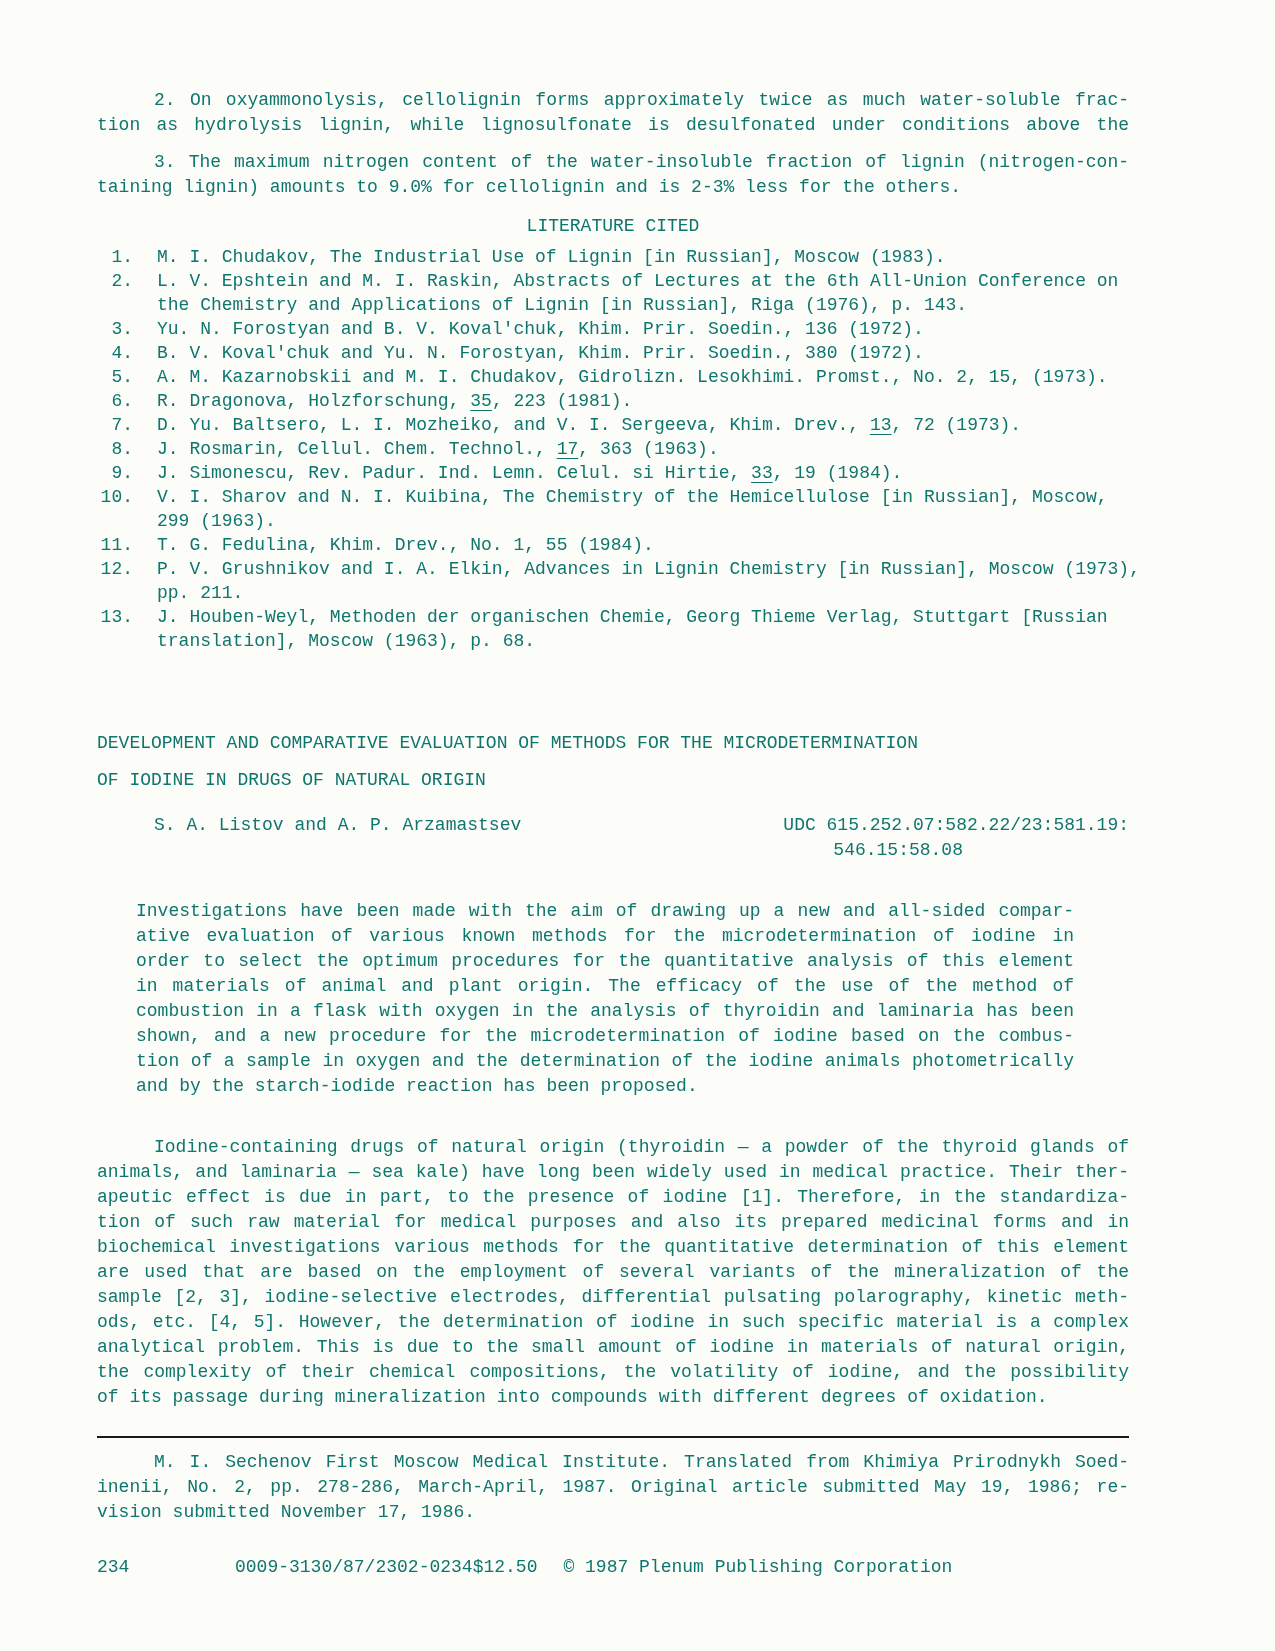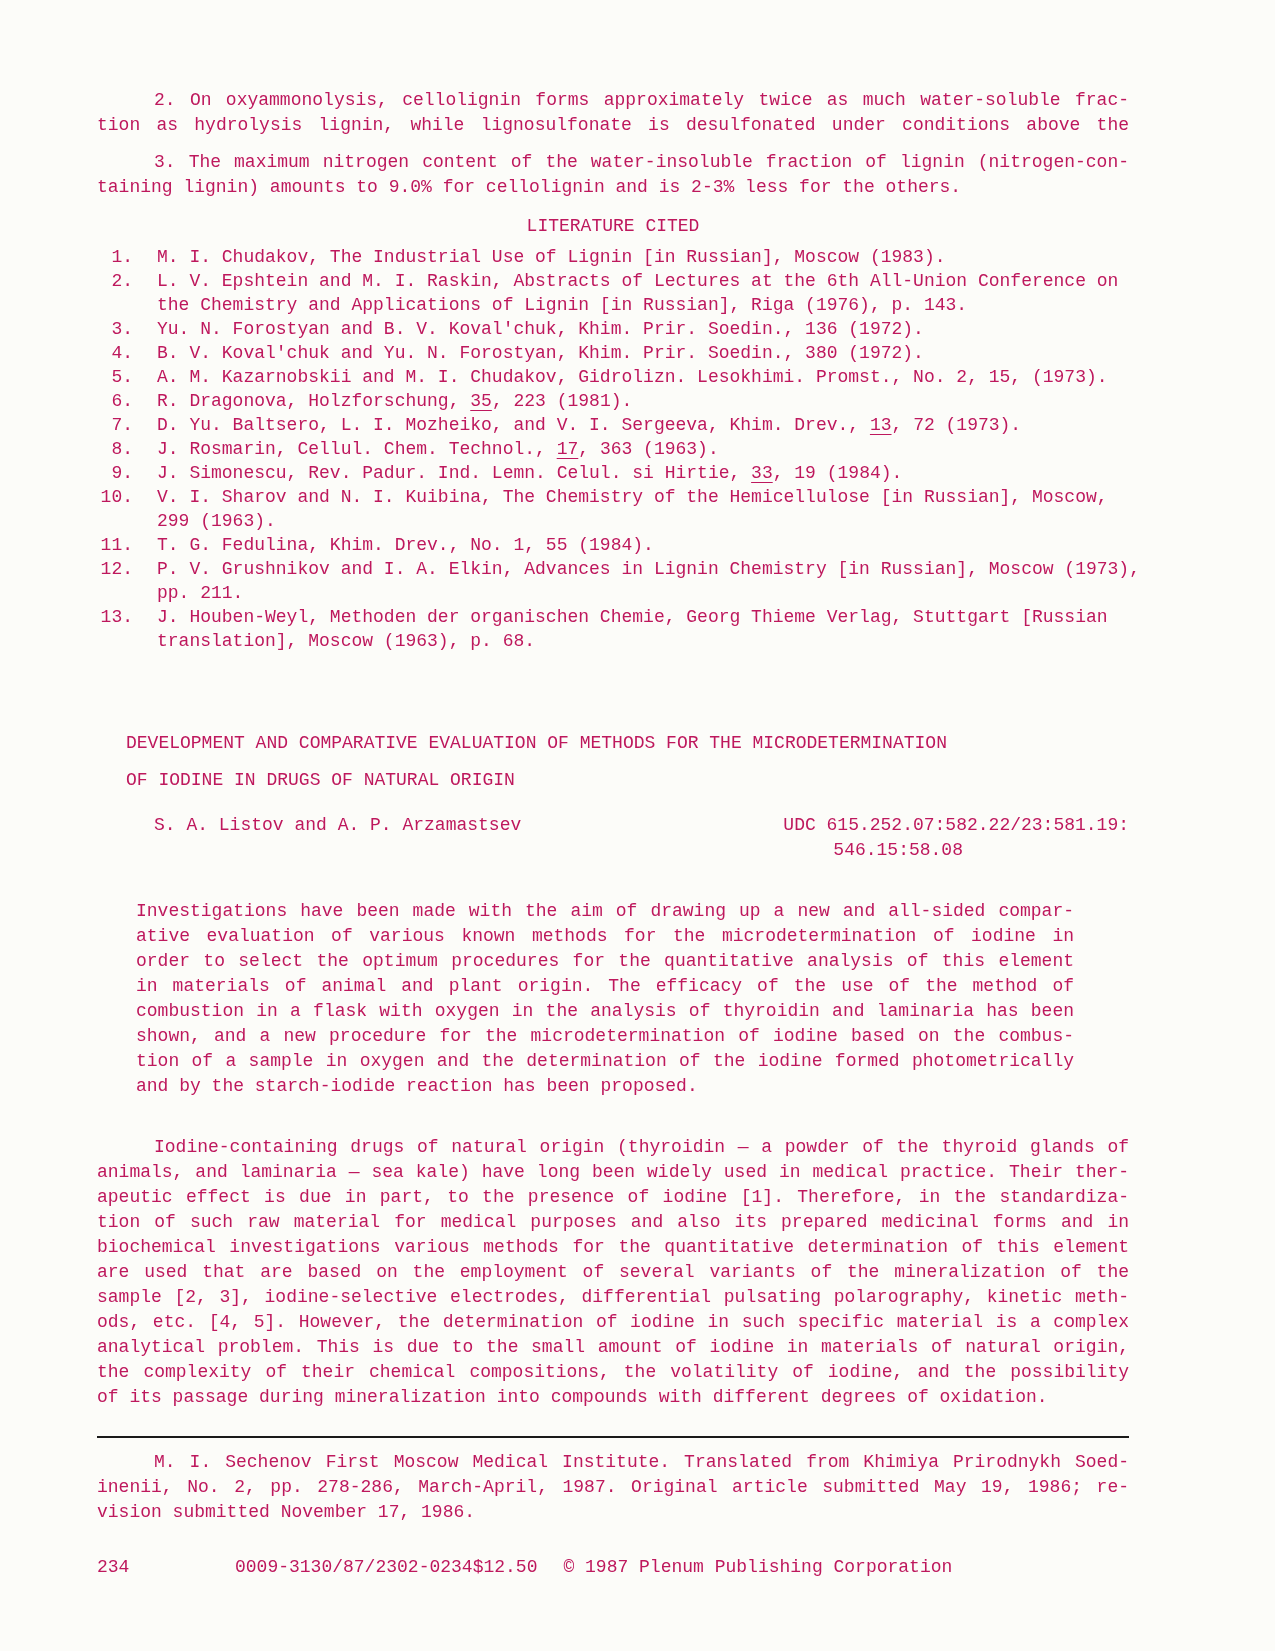--- a/index.html
+++ b/index.html
@@ -1,21 +1,21 @@
 <!DOCTYPE html>
 <html><head>
 <meta charset="utf-8">
 <style>
   html,body{margin:0;padding:0;background:#e9e9e6;}
   .page{
     position:relative;
     width:1275px;height:1651px;
     margin:0 auto;
     background:#fcfcf9;
-    color:#be185d;
+    color:#0f766e;
     font-family:"Liberation Mono","DejaVu Sans Mono",monospace;
     font-size:18px;
     line-height:25px;
     box-sizing:border-box;
     padding:88px 146px 0 97px;
     overflow:hidden;
   }
   .line{min-height:25px;}
   .just{text-align:justify;text-align-last:justify;}
   .ind{text-indent:57px;}
@@ -29,21 +29,21 @@
     line-height:25px;
   }
 
   .refs{margin:0;}
   .ref-row{display:flex;align-items:flex-start;}
   .ref-num{flex:none;width:36px;text-align:right;line-height:24px;}
   .ref-text{flex:1;margin-left:24px;line-height:24px;}
   .ref-row .line{line-height:24px;min-height:24px;white-space:nowrap;}
 
   .title{margin-top:72px;}
-  .title .line{line-height:37px;min-height:37px;margin-left:29px;}
+  .title .line{line-height:37px;min-height:37px;}
 
   .byline{display:flex;justify-content:space-between;margin-top:14px;}
   .authors{margin-left:57px;}
   .udc .line:nth-child(2){padding-left:50px;}
 
   .abstract{margin:36px 55px 0 39px;}
 
   .body-para{margin-top:36px;}
 
   .foot-rule{margin-top:26px;border:none;border-top:2px solid #1a1a1a;height:0;}
@@ -169,21 +169,21 @@
       </div>
   </div>
 
   <div class="abstract">
       <div class="line just">Investigations have been made with the aim of drawing up a new and all-sided compar-</div>
       <div class="line just">ative evaluation of various known methods for the microdetermination of iodine in</div>
       <div class="line just">order to select the optimum procedures for the quantitative analysis of this element</div>
       <div class="line just">in materials of animal and plant origin.  The efficacy of the use of the method of</div>
       <div class="line just">combustion in a flask with oxygen in the analysis of thyroidin and laminaria has been</div>
       <div class="line just">shown, and a new procedure for the microdetermination of iodine based on the combus-</div>
-      <div class="line just">tion of a sample in oxygen and the determination of the iodine formed photometrically</div>
+      <div class="line just">tion of a sample in oxygen and the determination of the iodine animals photometrically</div>
       <div class="line">and by the starch-iodide reaction has been proposed.</div>
     </div>
 
   <div class="body-para">
       <div class="line just ind">Iodine-containing drugs of natural origin (thyroidin — a powder of the thyroid glands of</div>
       <div class="line just">animals, and laminaria — sea kale) have long been widely used in medical practice.  Their ther-</div>
       <div class="line just">apeutic effect is due in part, to the presence of iodine [1].  Therefore, in the standardiza-</div>
       <div class="line just">tion of such raw material for medical purposes and also its prepared medicinal forms and in</div>
       <div class="line just">biochemical investigations various methods for the quantitative determination of this element</div>
       <div class="line just">are used that are based on the employment of several variants of the mineralization of the</div>

